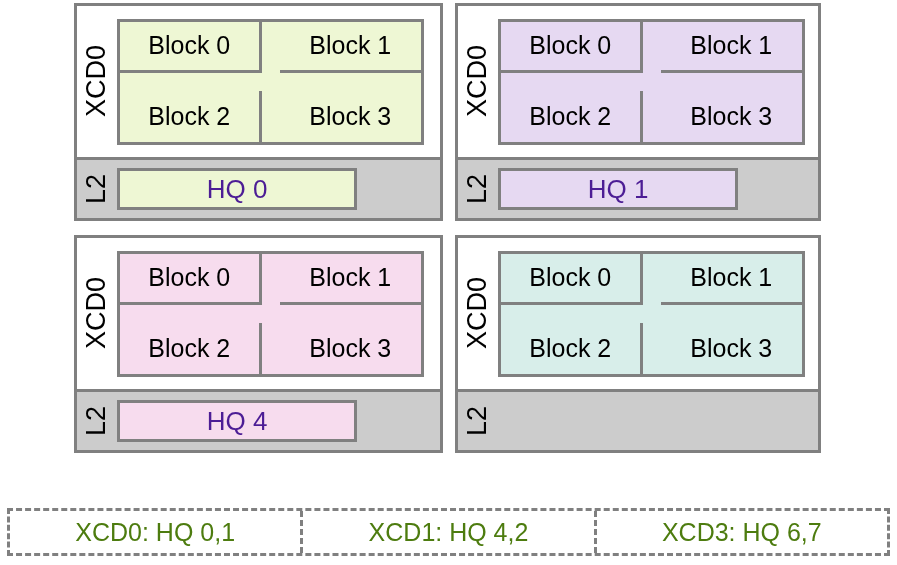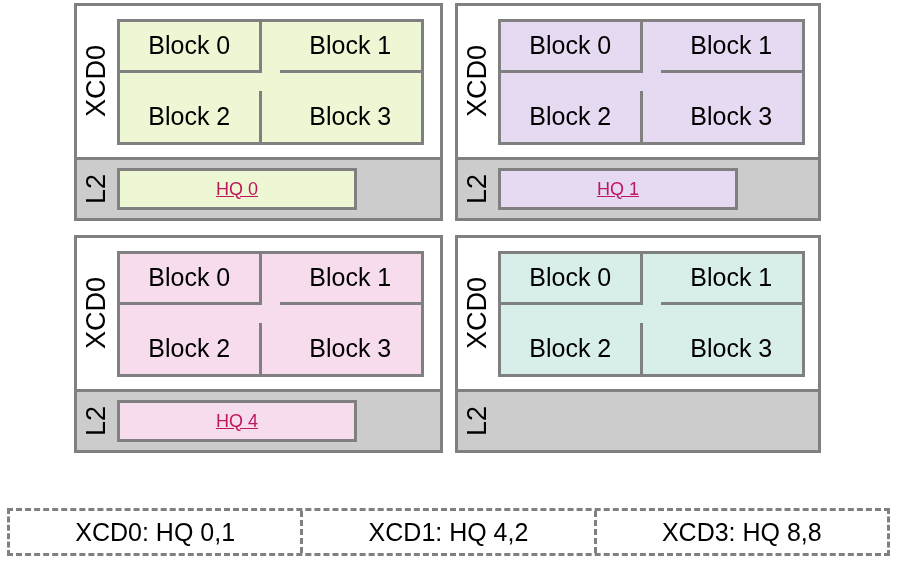--- a/index.html
+++ b/index.html
@@ -93,24 +93,23 @@
 
   .hq-bar {
     box-sizing: border-box;
     border: 3px solid #808080;
     width: 240px;
     height: 42px;
     margin-left: 2px;
     display: flex;
     align-items: center;
     justify-content: center;
-    font-size: 18px;
-    color: #be185d;
-    white-space: nowrap;
-    text-decoration: underline;
+    font-size: 26px;
+    color: #4c1d95;
+    white-space: nowrap;
   }
 
   
   #legend {
     position: absolute;
     left: 7px;
     top: 508px;
     width: 883px;
     height: 48px;
     box-sizing: border-box;
@@ -120,21 +119,21 @@
     background: #ffffff;
   }
 
   .legend-cell {
     flex: 1 1 0;
     box-sizing: border-box;
     display: flex;
     align-items: center;
     justify-content: center;
     font-size: 25px;
-    color: #000000;
+    color: #4d7c0f;
     white-space: nowrap;
     border-right: 3px dashed #808080;
   }
   .legend-cell:last-child { border-right: none; }
 </style>
 </head>
 <body>
 
 <div id="canvas">
 
@@ -197,16 +196,16 @@
       </div>
     </div>
     <div class="l2-strip">
       <div class="side-label">L2</div>
     </div>
   </div>
 
   <div id="legend">
     <div class="legend-cell">XCD0: HQ 0,1</div>
     <div class="legend-cell">XCD1: HQ 4,2</div>
-    <div class="legend-cell">XCD3: HQ 8,8</div>
+    <div class="legend-cell">XCD3: HQ 6,7</div>
   </div>
 
 </div>
 
 </body></html>

